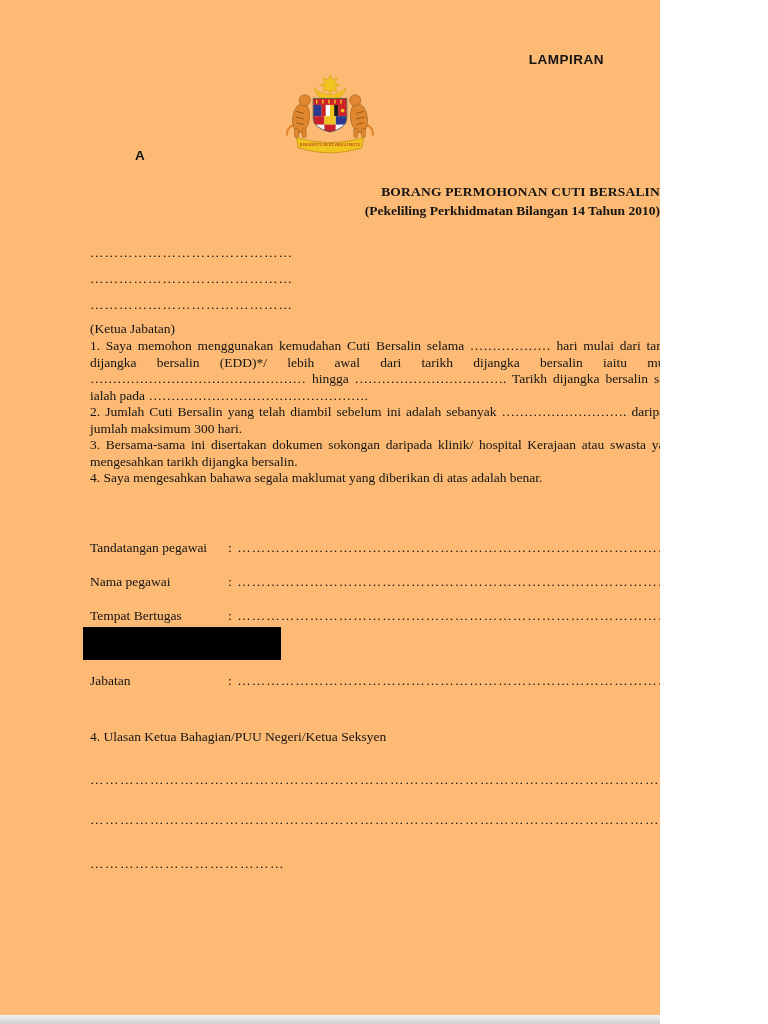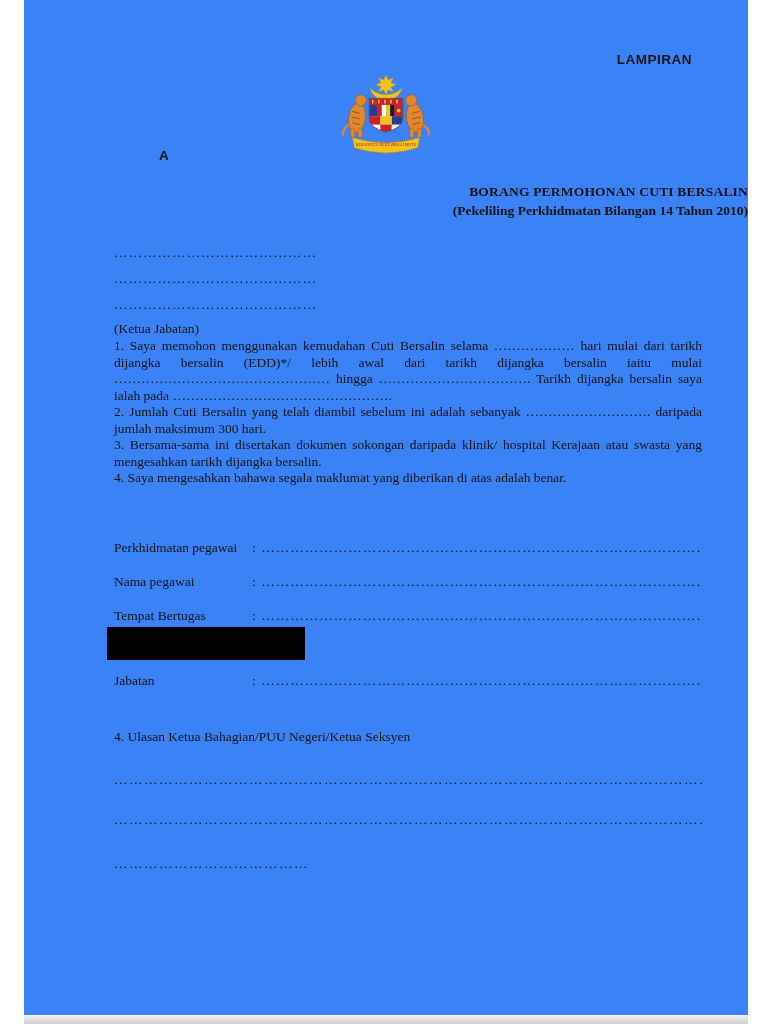--- a/index.html
+++ b/index.html
@@ -1,25 +1,24 @@
 <!DOCTYPE html>
 <html><head>
 <meta charset="utf-8">
 <style>
   html, body { margin: 0; padding: 0; background: #ffffff; }
   .page {
     position: relative;
-    width: 724px;
+    width: 660px;
     height: 1024px;
-    background: #3b82f6;
+    background: #fdba74;
     overflow: hidden;
     font-family: "Liberation Serif", serif;
     font-size: 13.5px;
     color: #141414;
-    margin-left: 24px;
   }
   .lampiran {
     position: absolute;
     top: 52px;
     right: 56px;
     font-family: "Liberation Sans", sans-serif;
     font-weight: bold;
     font-size: 13.5px;
     letter-spacing: 0.5px;
   }
@@ -183,21 +182,21 @@
       <div class="caption">(Ketua Jabatan)</div>
     </div>
 
     <p class="para p1">1. Saya memohon menggunakan kemudahan Cuti Bersalin selama ……………… hari mulai dari tarikh dijangka bersalin (EDD)*/ lebih awal dari tarikh dijangka bersalin iaitu mulai ………………………………………… hingga ……………………………. Tarikh dijangka bersalin saya ialah pada ………………………………………….</p>
     <p class="para p2">2. Jumlah Cuti Bersalin yang telah diambil sebelum ini adalah sebanyak ………………………. daripada jumlah maksimum 300 hari.</p>
     <p class="para p3">3. Bersama-sama ini disertakan dokumen sokongan daripada klinik/ hospital Kerajaan atau swasta yang mengesahkan tarikh dijangka bersalin.</p>
     <p class="para p4">4. Saya mengesahkan bahawa segala maklumat yang diberikan di atas adalah benar.</p>
 
     <div class="fields">
       <div class="field-row">
-        <span class="field-label">Perkhidmatan pegawai</span>
+        <span class="field-label">Tandatangan pegawai</span>
         <span class="field-value">: ………………………………………………………………………………………………………………</span>
       </div>
       <div class="field-row">
         <span class="field-label">Nama pegawai</span>
         <span class="field-value">: ………………………………………………………………………………………………………………</span>
       </div>
       <div class="field-row tempat">
         <span class="field-label">Tempat Bertugas</span>
         <span class="field-value">: ………………………………………………………………………………………………………………</span>
       </div>

